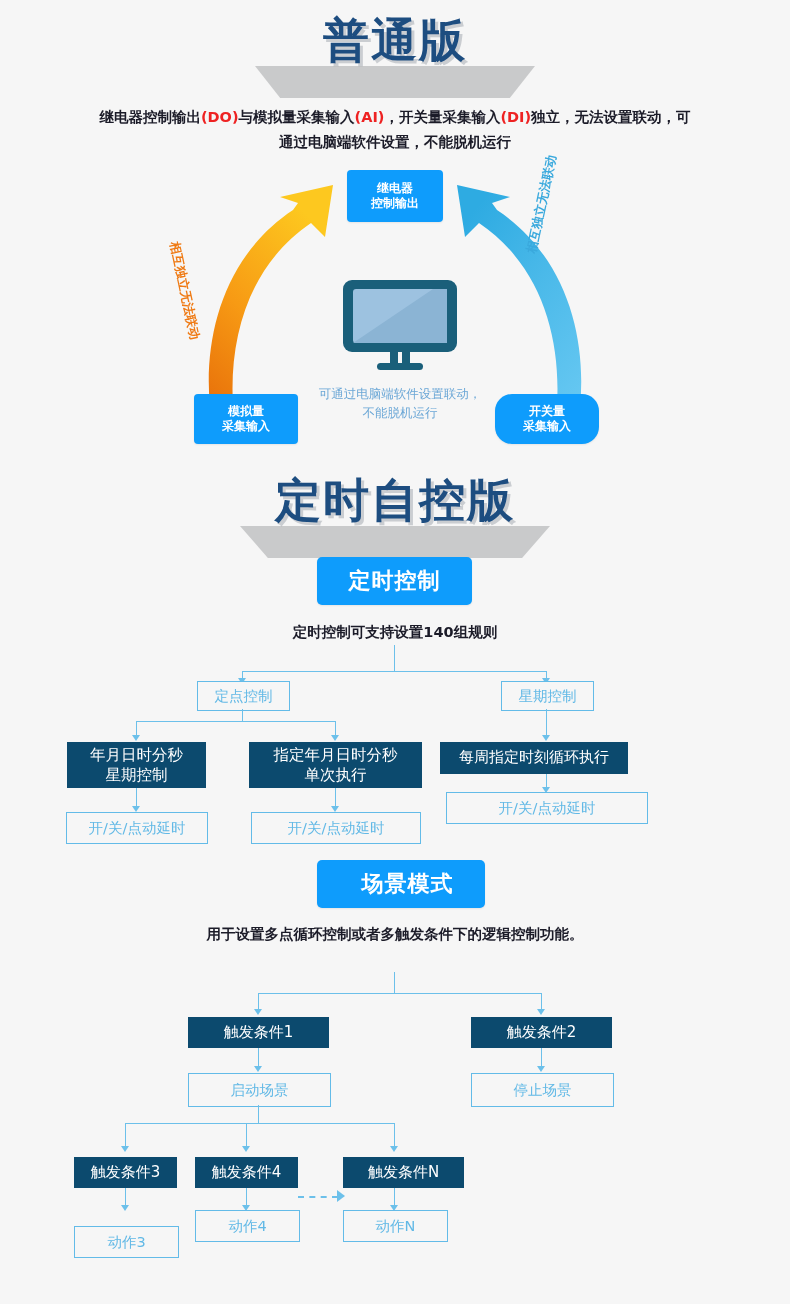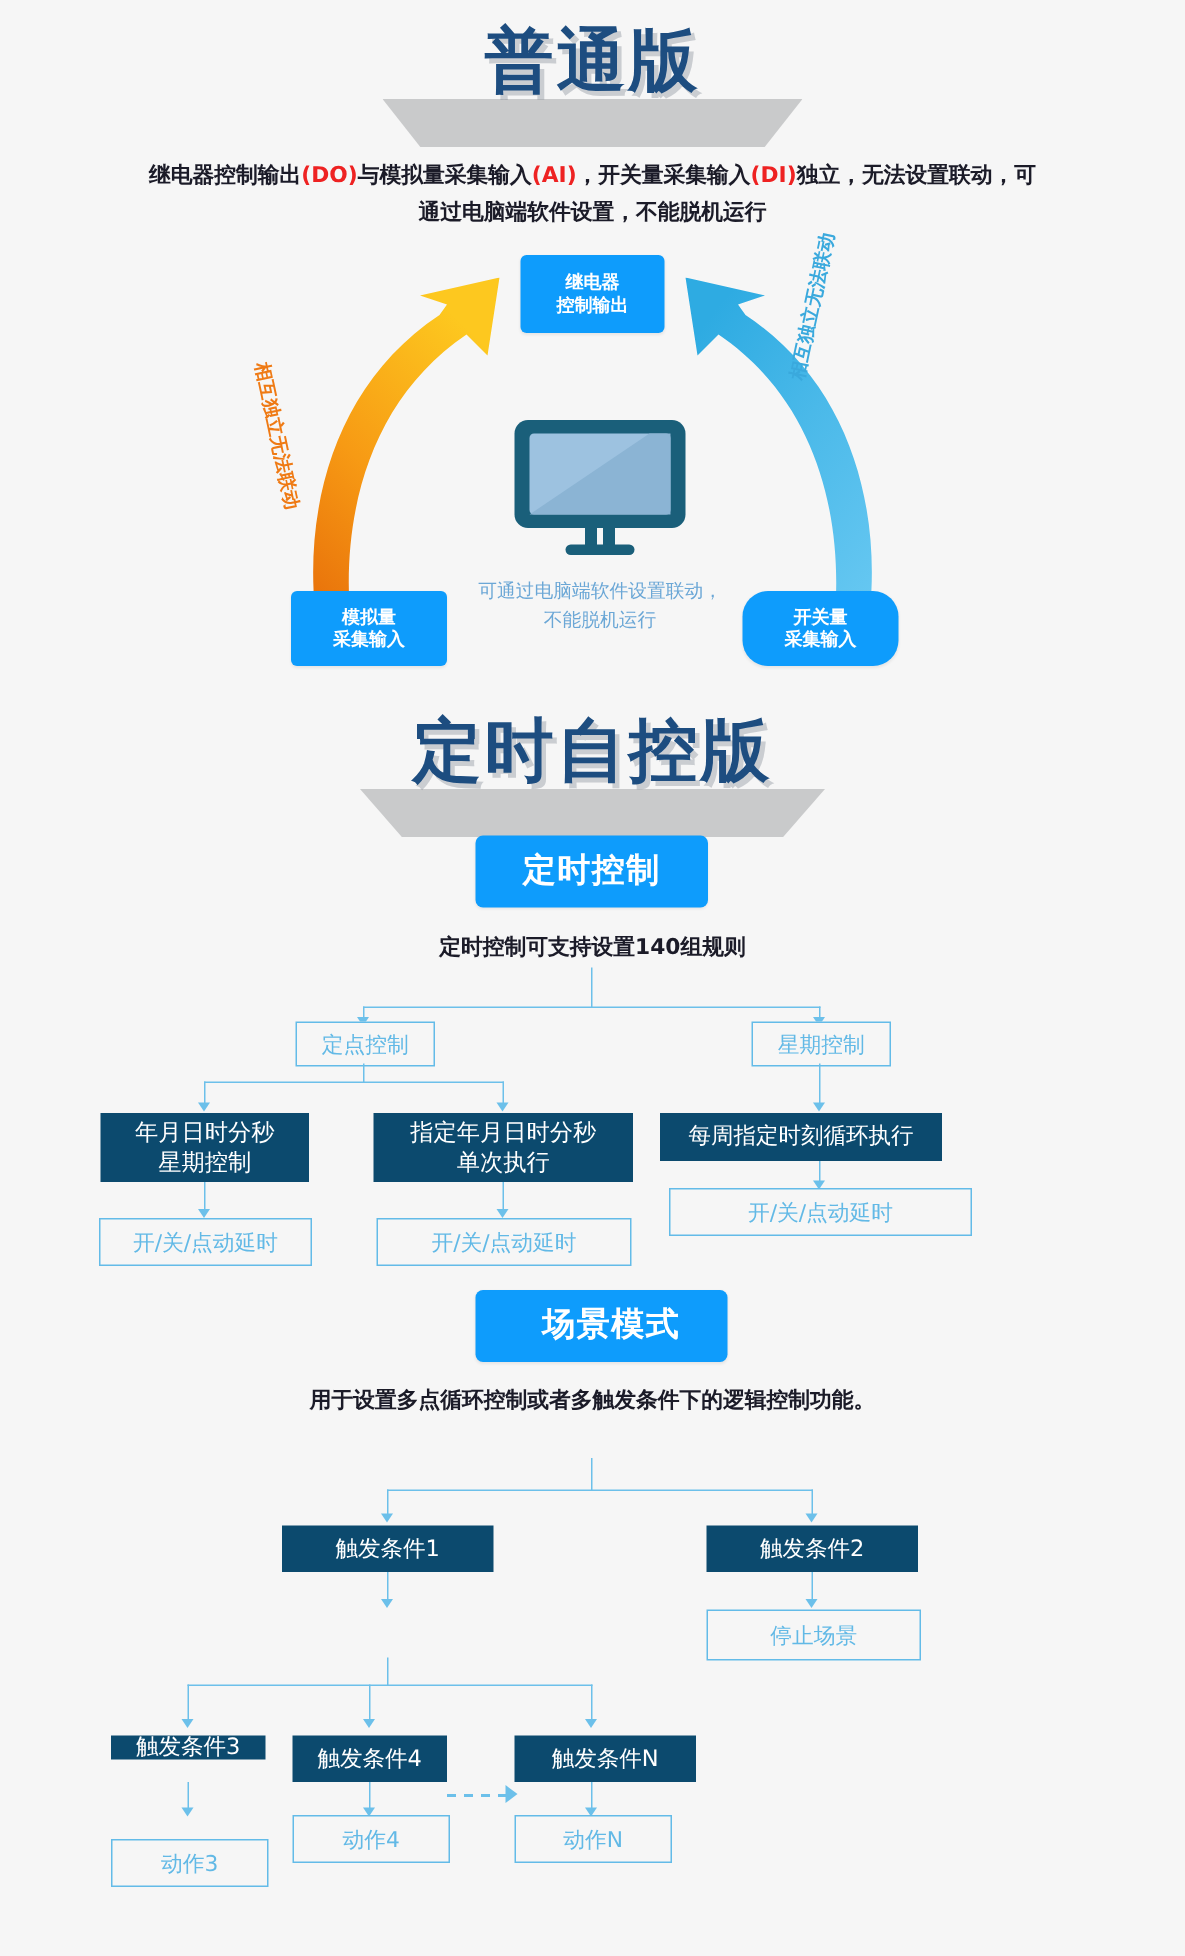--- a/index.html
+++ b/index.html
@@ -253,34 +253,37 @@
   </div>
   <div class="orangebox" style="left:471px;top:1017px;width:141px;height:31px;">
     <span>触发条件2</span>
   </div>
 
   <div class="ln lnv" style="left:258px;top:1048px;height:22px;"></div>
   <div class="arrowhead" style="left:254px;top:1066px;"></div>
   <div class="ln lnv" style="left:541px;top:1048px;height:22px;"></div>
   <div class="arrowhead" style="left:537px;top:1066px;"></div>
 
+  <div class="outbox" style="left:188px;top:1073px;width:141px;height:32px;">
+    <span>启动场景</span>
+  </div>
   <div class="outbox" style="left:471px;top:1073px;width:141px;height:32px;">
     <span>停止场景</span>
   </div>
 
   <div class="ln lnv" style="left:258px;top:1105px;height:19px;"></div>
   <div class="ln lnh" style="left:125px;top:1123px;width:270px;"></div>
   <div class="ln lnv" style="left:125px;top:1123px;height:25px;"></div>
   <div class="arrowhead" style="left:121px;top:1146px;"></div>
   <div class="ln lnv" style="left:246px;top:1123px;height:25px;"></div>
   <div class="arrowhead" style="left:242px;top:1146px;"></div>
   <div class="ln lnv" style="left:394px;top:1123px;height:25px;"></div>
   <div class="arrowhead" style="left:390px;top:1146px;"></div>
 
-  <div class="orangebox" style="left:74px;top:1157px;width:103px;height:16px;">
+  <div class="orangebox" style="left:74px;top:1157px;width:103px;height:31px;">
     <span>触发条件3</span>
   </div>
   <div class="orangebox" style="left:195px;top:1157px;width:103px;height:31px;">
     <span>触发条件4</span>
   </div>
   <div class="orangebox" style="left:343px;top:1157px;width:121px;height:31px;">
     <span>触发条件N</span>
   </div>
 
   <div class="dashline" style="left:298px;top:1196px;width:40px;"></div>

